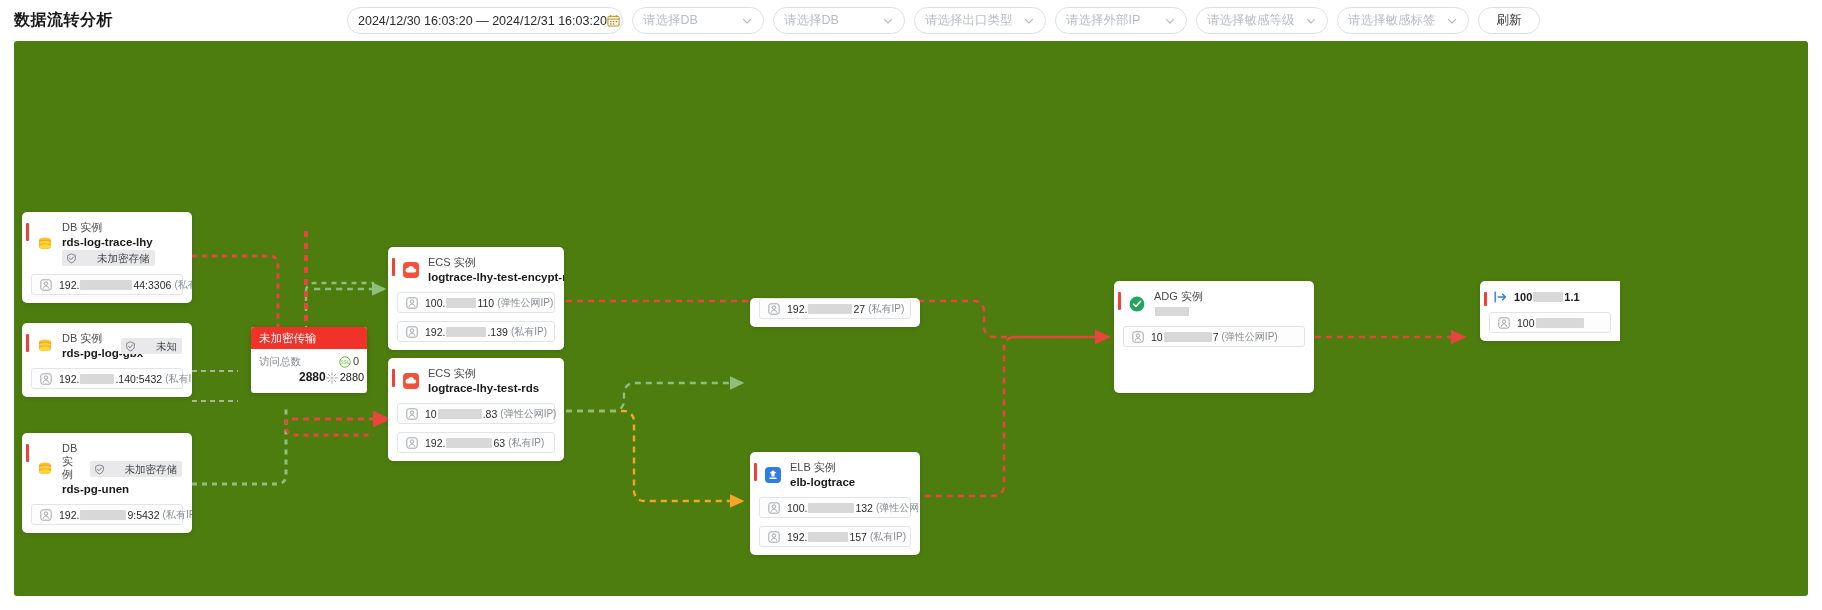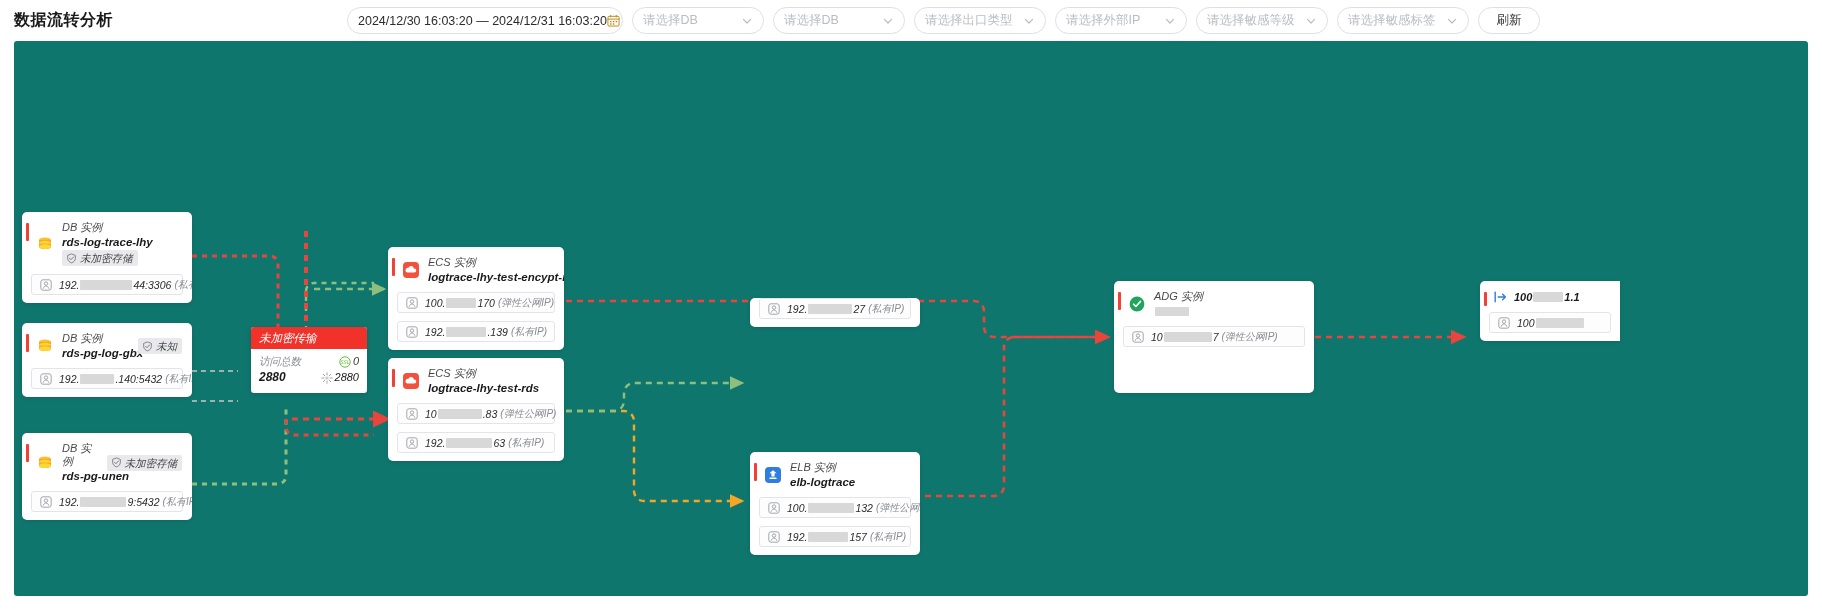--- a/index.html
+++ b/index.html
@@ -65,24 +65,23 @@
   .cal-icon svg { display:block; }
   .chev { width: 12px; height: 12px; flex: none; }
   .chev svg { display:block; }
 
   
   .canvas {
     position: relative;
     margin: 0 14px;
     width: 1794px;
     height: 555px;
-    background: #0f766e;
+    background: #4d7c0f;
     border-radius: 3px;
     overflow: hidden;
-    font-style: italic;
   }
   .edges { position: absolute; inset: 0; width: 100%; height: 100%; pointer-events: none; }
 
   
   .node {
     position: absolute;
     background: #ffffff;
     border-radius: 5px;
     box-shadow: 0 1px 4px rgba(0,0,0,0.12);
     overflow: hidden;
@@ -105,21 +104,21 @@
   .node-ico { width: 18px; height: 18px; flex: none; }
   .node-ico svg { display: block; }
   .node-titles { display: flex; flex-direction: column; gap: 1px; min-width: 0; }
   .node-type { font-size: 11px; color: #4a4a4a; line-height: 13px; }
   .node-name {
     font-size: 11.5px; font-weight: bold; color: #1a1a1a; line-height: 14px;
     white-space: nowrap;
   }
   .tagline { display: flex; align-items: center; gap: 5px; }
   .enc-badge {
-    display: inline-flex; align-items: center; gap: 3px;
+    display: inline-flex; align-items: center; gap: 20px;
     background: #e9e9eb; color: #46484d;
     font-size: 10.5px; line-height: 14px;
     padding: 1px 5px 1px 4px; border-radius: 2px;
     white-space: nowrap;
   }
   .enc-badge .shield { width: 11px; height: 11px; flex:none; }
   .enc-badge .shield svg { display:block; }
   .badge-inline { margin-left: 6px; }
 
   .ip-row {
@@ -164,21 +163,21 @@
     color: #fff;
     font-size: 11.5px;
     line-height: 14px;
     padding: 4px 8px;
   }
   .flowcard-body { padding: 5px 8px 7px 8px; }
   .fc-row {
     display: flex; align-items: center; justify-content: space-between;
     font-size: 10.5px; color: #8a8d94; line-height: 15px;
   }
-  .fc-row.val { color: #1a1a1a; font-weight: bold; font-size: 12px; line-height: 17px; }
+  .fc-row.val { color: #1a1a1a; font-weight: bold; font-size: 12px; line-height: 17px; margin-left: 40px; }
   .fc-metric { display: inline-flex; align-items: center; gap: 2px; }
   .fc-metric .mico { width: 12px; height: 12px; flex:none; }
   .fc-metric .mico svg { display:block; }
   .fc-metric .mnum { color: #3c3c3c; font-weight: normal; font-size: 11px; }
   .fc-row.val .fc-metric .mnum { color: #1a1a1a; font-weight: normal; font-size: 11px; }
 
   
   .node.clipped { border-top-right-radius: 0; border-bottom-right-radius: 0; text-align: center; }
   .exit-head { display:flex; align-items:center; gap:6px; padding: 9px 6px 8px 14px; position:relative; }
   .exit-head::before {
@@ -497,21 +496,21 @@
       <span class="uico">
           <svg viewBox="0 0 12 12" width="12" height="12">
             <rect x="0.8" y="0.8" width="10.4" height="10.4" rx="2.2" fill="none" stroke="#9a9da4" stroke-width="0.9"></rect>
             <circle cx="6" cy="4.6" r="1.7" fill="none" stroke="#9a9da4" stroke-width="0.9"></circle>
             <path d="M3.2 9.4 c0.5,-1.6 1.6,-2.3 2.8,-2.3 s2.3,0.7 2.8,2.3" fill="none" stroke="#9a9da4" stroke-width="0.9" stroke-linecap="round"></path>
           </svg>
         </span>
       <span class="ip-txt">
         <span>100.</span>
           <span class="redact" style="width:30px"></span>
-          <span>170</span>
+          <span>110</span>
           <span class="ip-kind">(弹性公网IP)</span>
       </span>
     </div>
     <div class="ip-row">
       <span class="uico">
           <svg viewBox="0 0 12 12" width="12" height="12">
             <rect x="0.8" y="0.8" width="10.4" height="10.4" rx="2.2" fill="none" stroke="#9a9da4" stroke-width="0.9"></rect>
             <circle cx="6" cy="4.6" r="1.7" fill="none" stroke="#9a9da4" stroke-width="0.9"></circle>
             <path d="M3.2 9.4 c0.5,-1.6 1.6,-2.3 2.8,-2.3 s2.3,0.7 2.8,2.3" fill="none" stroke="#9a9da4" stroke-width="0.9" stroke-linecap="round"></path>
           </svg>

